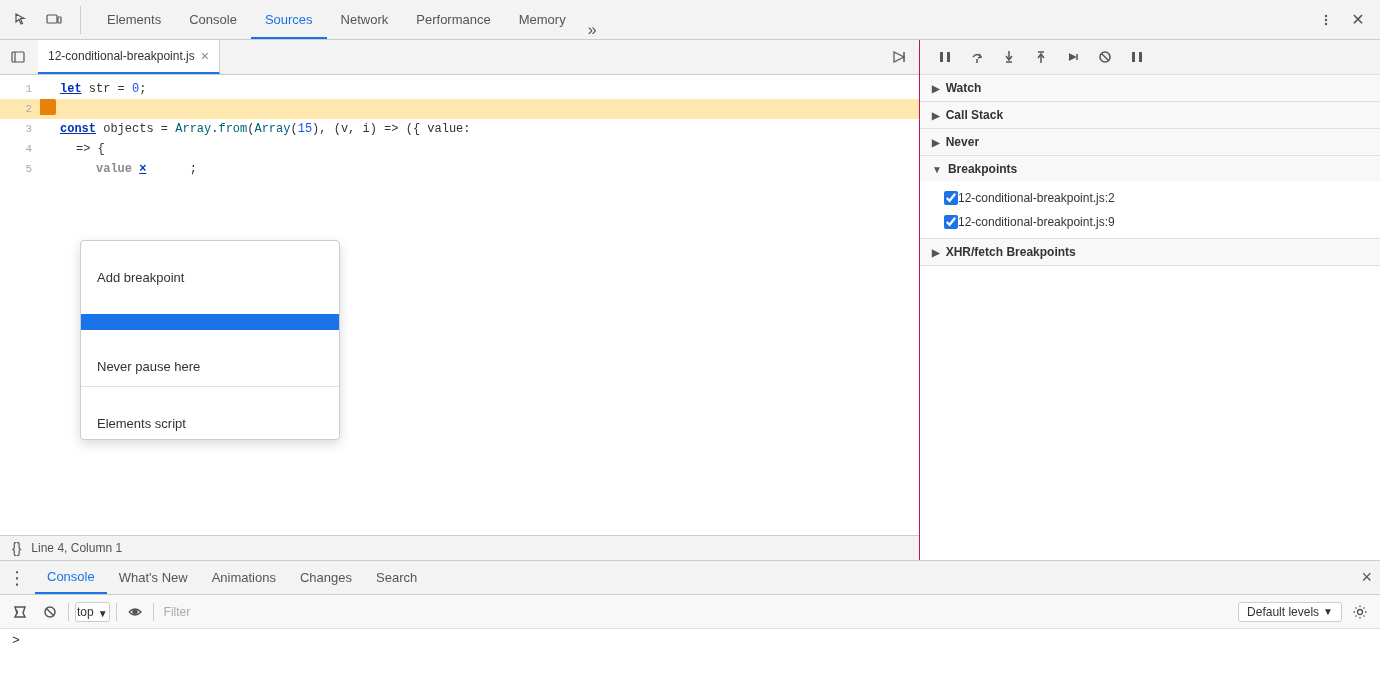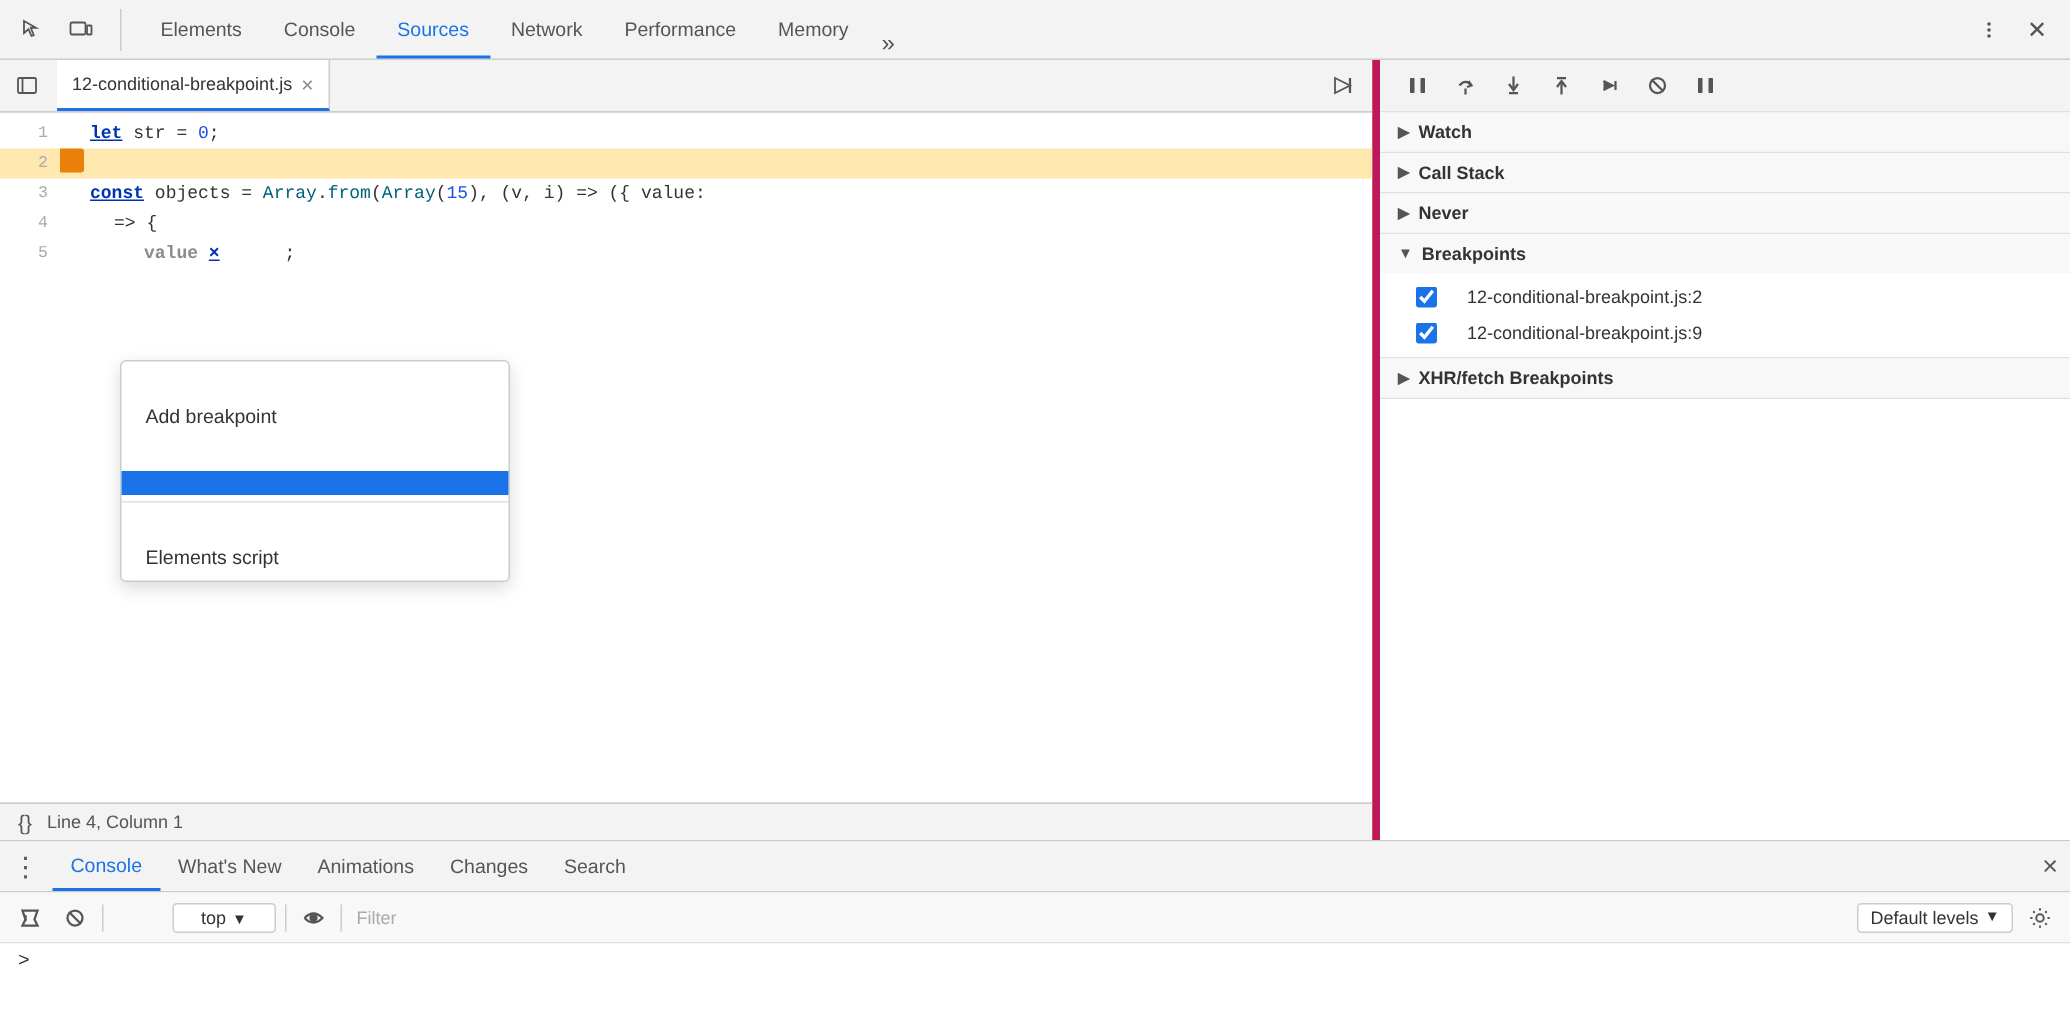--- a/index.html
+++ b/index.html
@@ -91,22 +91,22 @@
     .devtools-main {
       display: flex;
       height: calc(688px - 40px - 128px);
     }
 
     
     .sources-panel {
       flex: 1;
       display: flex;
       flex-direction: column;
-      border-right: 5px solid #be185d;
-      background: #b91c1c;
+      border-right: 1px solid #be185d;
+      background: #bef264;
       position: relative;
       overflow: hidden;
     }
 
     
     .file-tab-bar {
       display: flex;
       align-items: center;
       background: #f3f3f3;
       border-bottom: 1px solid #ccc;
@@ -303,21 +303,21 @@
     }
     .accordion-content {
       padding: 4px 0;
     }
     .breakpoint-item {
       display: flex;
       align-items: center;
       padding: 5px 20px 5px 24px;
       font-size: 12px;
       color: #333;
-      gap: 20px;
+      gap: 0;
     }
     .bp-checkbox {
       width: 14px;
       height: 14px;
       accent-color: #1a73e8;
     }
 
     
     .bottom-panel {
       height: 128px;
@@ -385,28 +385,27 @@
     }
     .console-divider {
       width: 1px;
       height: 18px;
       background: #ccc;
     }
     .console-context-select {
       display: flex;
       align-items: flex-end;
       gap: 4px;
-      padding: 2px 18px;
+      padding: 2px 1px;
       background: #fff;
       border: 1px solid #ccc;
       border-radius: 3px;
       cursor: pointer;
       font-size: 12px;
       color: #333;
-      margin-left: 40px;
     }
     .console-filter {
       flex: 1;
       border: none;
       background: transparent;
       font-size: 12px;
       color: #333;
       outline: none;
       padding: 2px 4px;
     }
@@ -544,20 +543,21 @@
         <span class="breakpoint-marker">
           
         </span>
         <span class="line-code" style="padding-left:40px;"><span class="comment">value</span> <span class="kw">×</span>      ;</span>
       </div>
     </div>
 
     <div class="context-menu">
       <div class="context-menu-item">Add breakpoint</div>
       <div class="context-menu-item selected" style="display:flex; align-items:center; gap:6px;"></div>
+      <div class="context-menu-item">Never pause here</div>
       <div class="context-menu-divider"></div>
       <div class="context-menu-item">Elements script</div>
     </div>
 
     <div class="status-bar">
       <span class="curly">{}</span>
       <span>Line 4, Column 1</span>
     </div>
   </div>
 

